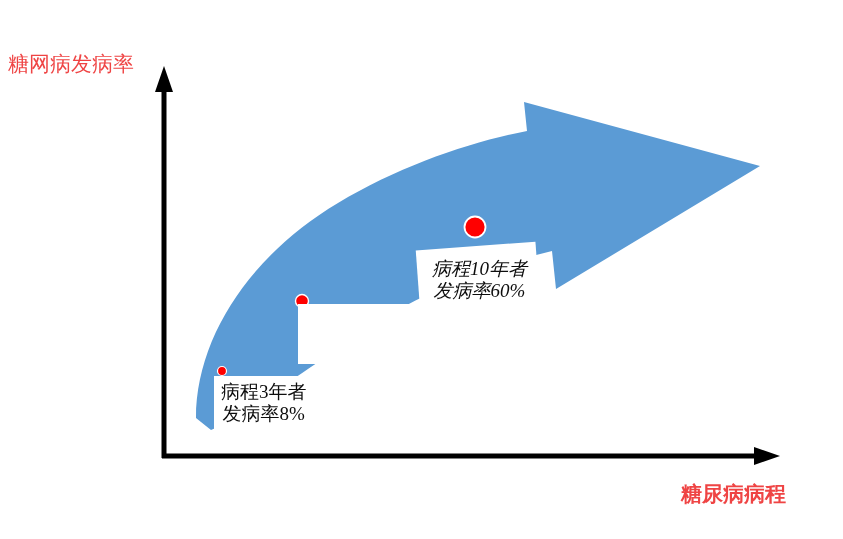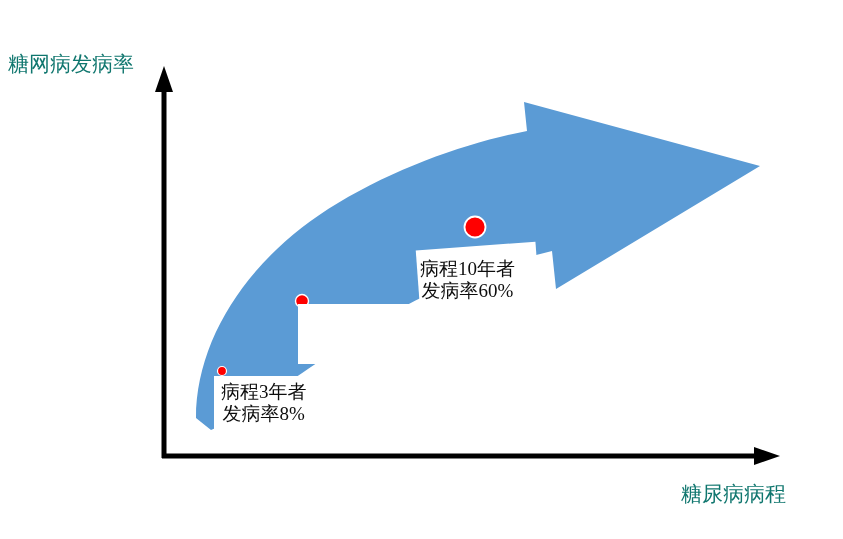--- a/index.html
+++ b/index.html
@@ -20,47 +20,48 @@
     left: 0;
     top: 0;
     width: 843px;
     height: 539px;
   }
 
   .axis-label {
     position: absolute;
     font-family: "Liberation Serif", "DejaVu Serif", serif;
     font-size: 21px;
-    color: #0f766e;
+    color: #ef4444;
     white-space: nowrap;
     letter-spacing: 0px;
   }
   #y-axis-label {
     left: 8px;
     top: 50px;
   }
   #x-axis-label {
     left: 681px;
     top: 480px;
+    font-weight: bold;
   }
 
   .callout {
     position: absolute;
     font-family: "Liberation Serif", "DejaVu Serif", serif;
     font-size: 19px;
     line-height: 1.18;
     color: #0d0d0d;
     white-space: nowrap;
     text-align: center;
   }
   .callout .line { display: block; }
 
   #callout-0 { left: 221px; top: 381px; font-family: Liberation Serif, serif; }
   #callout-1 { left: 305px; top: 310px; }
-  #callout-2 { left: 420px; top: 258px; }
+  #callout-2 { left: 432px; top: 258px; font-style: italic; }
 
   .white-plate {
     position: absolute;
     background: #ffffff;
   }
   #plate-2 {
     left: 418px;
     top: 246px;
     width: 120px;
     height: 66px;

